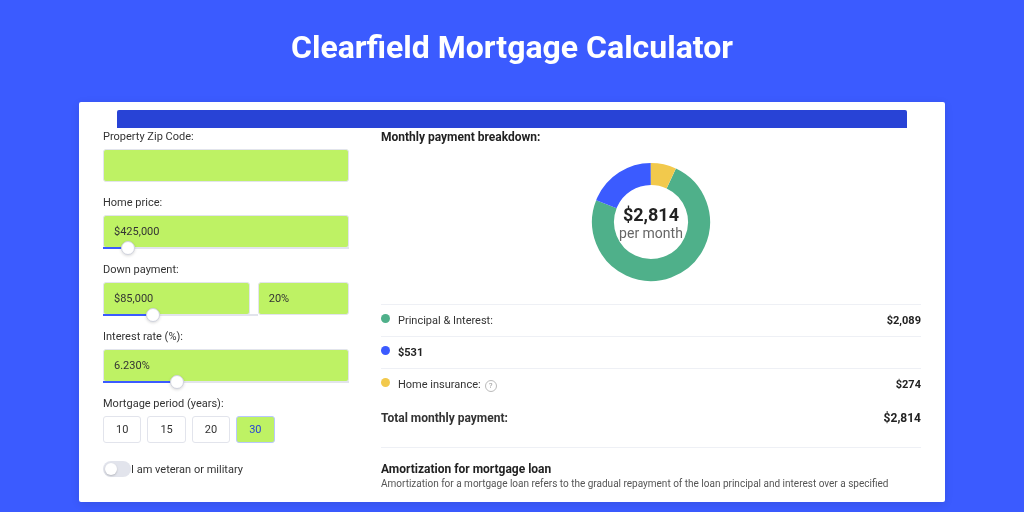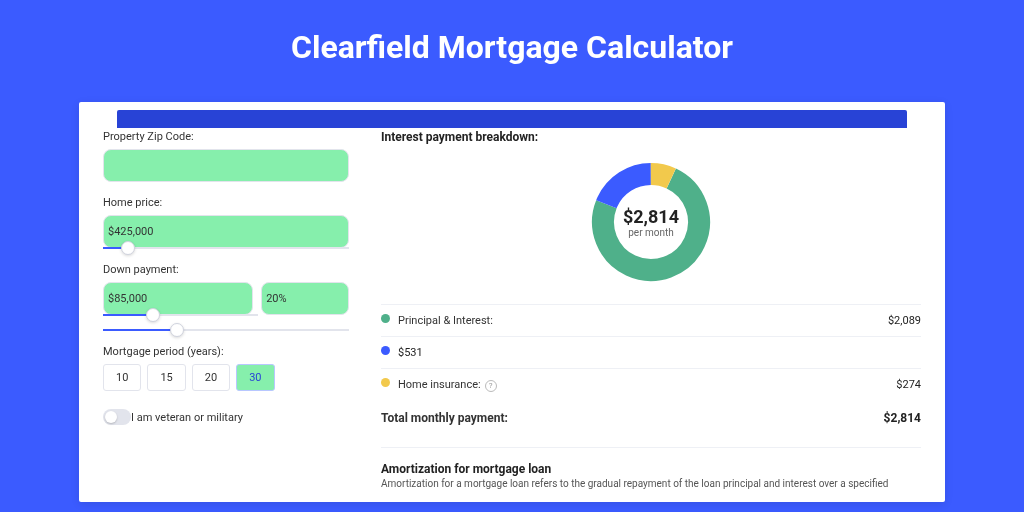--- a/index.html
+++ b/index.html
@@ -4,46 +4,46 @@
 <style>
 *{box-sizing:border-box;margin:0;padding:0;font-family:-apple-system,BlinkMacSystemFont,"Segoe UI",Roboto,Arial,sans-serif}
 body{background:#3b5bff;width:1024px;height:512px;overflow:hidden}
 .page-title{color:#fff;font-size:32px;font-weight:700;text-align:center;padding:28px 0 18px}
 .card{background:#fff;margin:0 auto;width:866px;height:400px;border-radius:2px;box-shadow:0 2px 8px rgba(0,0,0,.1);display:flex;padding:28px 24px;gap:32px;position:relative}
 .header-bar{position:absolute;top:110px;left:50%;transform:translateX(-50%);width:790px;height:18px;background:#2843d6;border-radius:2px 2px 0 0;z-index:1}
 .card{margin-top:18px}
 .left{width:246px;flex-shrink:0}
 .right{flex:1}
 .lbl{font-size:11px;color:#333;margin-bottom:6px;display:block}
-.inp{width:100%;border:1px solid #e2e4ec;border-radius:8px;padding:9px 4px;font-size:11px;color:#333;background:#86efac}
+.inp{width:100%;border:1px solid #e2e4ec;border-radius:3px;padding:9px 10px;font-size:11px;color:#333;background:#bef264}
 .field{margin-bottom:14px;position:relative}
 .slider-track{height:2px;background:#e2e4ec;margin-top:-1px;position:relative}
 .slider-fill{height:2px;background:#3b5bff;position:absolute;left:0;top:0}
 .slider-thumb{width:14px;height:14px;background:#fff;border:1px solid #d0d3de;border-radius:50%;position:absolute;top:-6px;box-shadow:0 1px 3px rgba(0,0,0,.15)}
 .row2{display:flex;gap:8px}
 .row2 .inp:first-child{flex:1.8}
 .row2 .inp:last-child{flex:1}
 .periods{display:flex;gap:6px;margin-top:6px}
 .pbtn{border:1px solid #e2e4ec;background:#fff;padding:6px 12px;font-size:11px;font-weight:400;color:#333;border-radius:3px;cursor:pointer}
-.pbtn.active{background:#86efac;border-color:#b8c7ff;color:#2843d6}
+.pbtn.active{background:#bef264;border-color:#b8c7ff;color:#2843d6}
 .toggle-row{display:flex;align-items:center;margin-top:18px}
 .toggle{width:28px;height:16px;background:#e2e4ec;border-radius:10px;position:relative;cursor:pointer}
 .toggle::after{content:"";width:12px;height:12px;background:#fff;border-radius:50%;position:absolute;left:2px;top:2px;box-shadow:0 1px 2px rgba(0,0,0,.2)}
 .toggle-lbl{font-size:11px;color:#333}
 .r-head{font-size:12px;font-weight:700;color:#222;margin-bottom:14px}
 .donut-wrap{display:flex;justify-content:center;margin-bottom:18px}
 .donut{position:relative;width:128px;height:128px}
 .donut-center{position:absolute;inset:0;display:flex;flex-direction:column;align-items:center;justify-content:center}
 .donut-val{font-size:18px;font-weight:700;color:#222}
-.donut-sub{font-size:10px;color:#666}
+.donut-sub{font-size:14px;color:#666}
 .legend-row{display:flex;align-items:flex-start;padding:9px 0;border-top:1px solid #eef0f5;font-size:11px}
 .legend-row:last-of-type{border-bottom:1px solid #eef0f5}
 .dot{width:9px;height:9px;border-radius:50%;margin-right:8px;flex-shrink:0}
 .legend-label{flex:1;color:#333}
-.legend-val{font-weight:400;color:#222}
+.legend-val{font-weight:700;color:#222}
 .info-icon{display:inline-flex;width:12px;height:12px;border:1px solid #bbb;border-radius:50%;font-size:8px;color:#999;align-items:center;justify-content:center;margin-left:4px}
 .total-row{display:flex;padding:10px 0;font-size:12px;font-weight:700;color:#222}
 .total-row .legend-label{flex:1}
 .amort{border-top:1px solid #eef0f5;margin-top:12px;padding-top:14px}
 .amort-h{font-size:12px;font-weight:700;color:#222;}
 .amort-p{font-size:10px;color:#555;line-height:1.5}
 </style>
 </head>
 <body>
 
@@ -72,20 +72,22 @@
         <input class="inp" value="$85,000" style="">
         <input class="inp" value="20%" style="">
       </div>
       <div class="slider-track" style="width:63%">
         <div class="slider-fill" style="width:32%"></div>
         <div class="slider-thumb" style="left:calc(32% - 7px)"></div>
       </div>
     </div>
 
     <div class="field">
+      <label class="lbl">Interest rate (%):</label>
+      <input class="inp" value="6.230%" style="">
       <div class="slider-track">
         <div class="slider-fill" style="width:30%"></div>
         <div class="slider-thumb" style="left:calc(30% - 7px)"></div>
       </div>
     </div>
 
     <div class="field" style="margin-bottom:6px">
       <label class="lbl">Mortgage period (years):</label>
       <div class="periods">
         <button class="pbtn">10</button>
@@ -95,21 +97,21 @@
       </div>
     </div>
 
     <div class="toggle-row">
       <div class="toggle"></div>
       <span class="toggle-lbl">I am veteran or military</span>
     </div>
   </div>
 
   <div class="right">
-    <div class="r-head">Interest payment breakdown:</div>
+    <div class="r-head">Monthly payment breakdown:</div>
 
     <div class="donut-wrap">
       <div class="donut">
         <svg width="128" height="128" viewBox="0 0 128 128">
           <circle cx="64" cy="64" r="48" fill="none" stroke="#4fb08a" stroke-width="22" stroke-dasharray="223 301" stroke-dashoffset="0" transform="rotate(-65 64 64)"></circle>
           <circle cx="64" cy="64" r="48" fill="none" stroke="#3b5bff" stroke-width="22" stroke-dasharray="57 301" stroke-dashoffset="-223" transform="rotate(-65 64 64)"></circle>
           <circle cx="64" cy="64" r="48" fill="none" stroke="#f2c94c" stroke-width="22" stroke-dasharray="21 301" stroke-dashoffset="-280" transform="rotate(-65 64 64)"></circle>
         </svg>
         <div class="donut-center">
           <div class="donut-val">$2,814</div>

